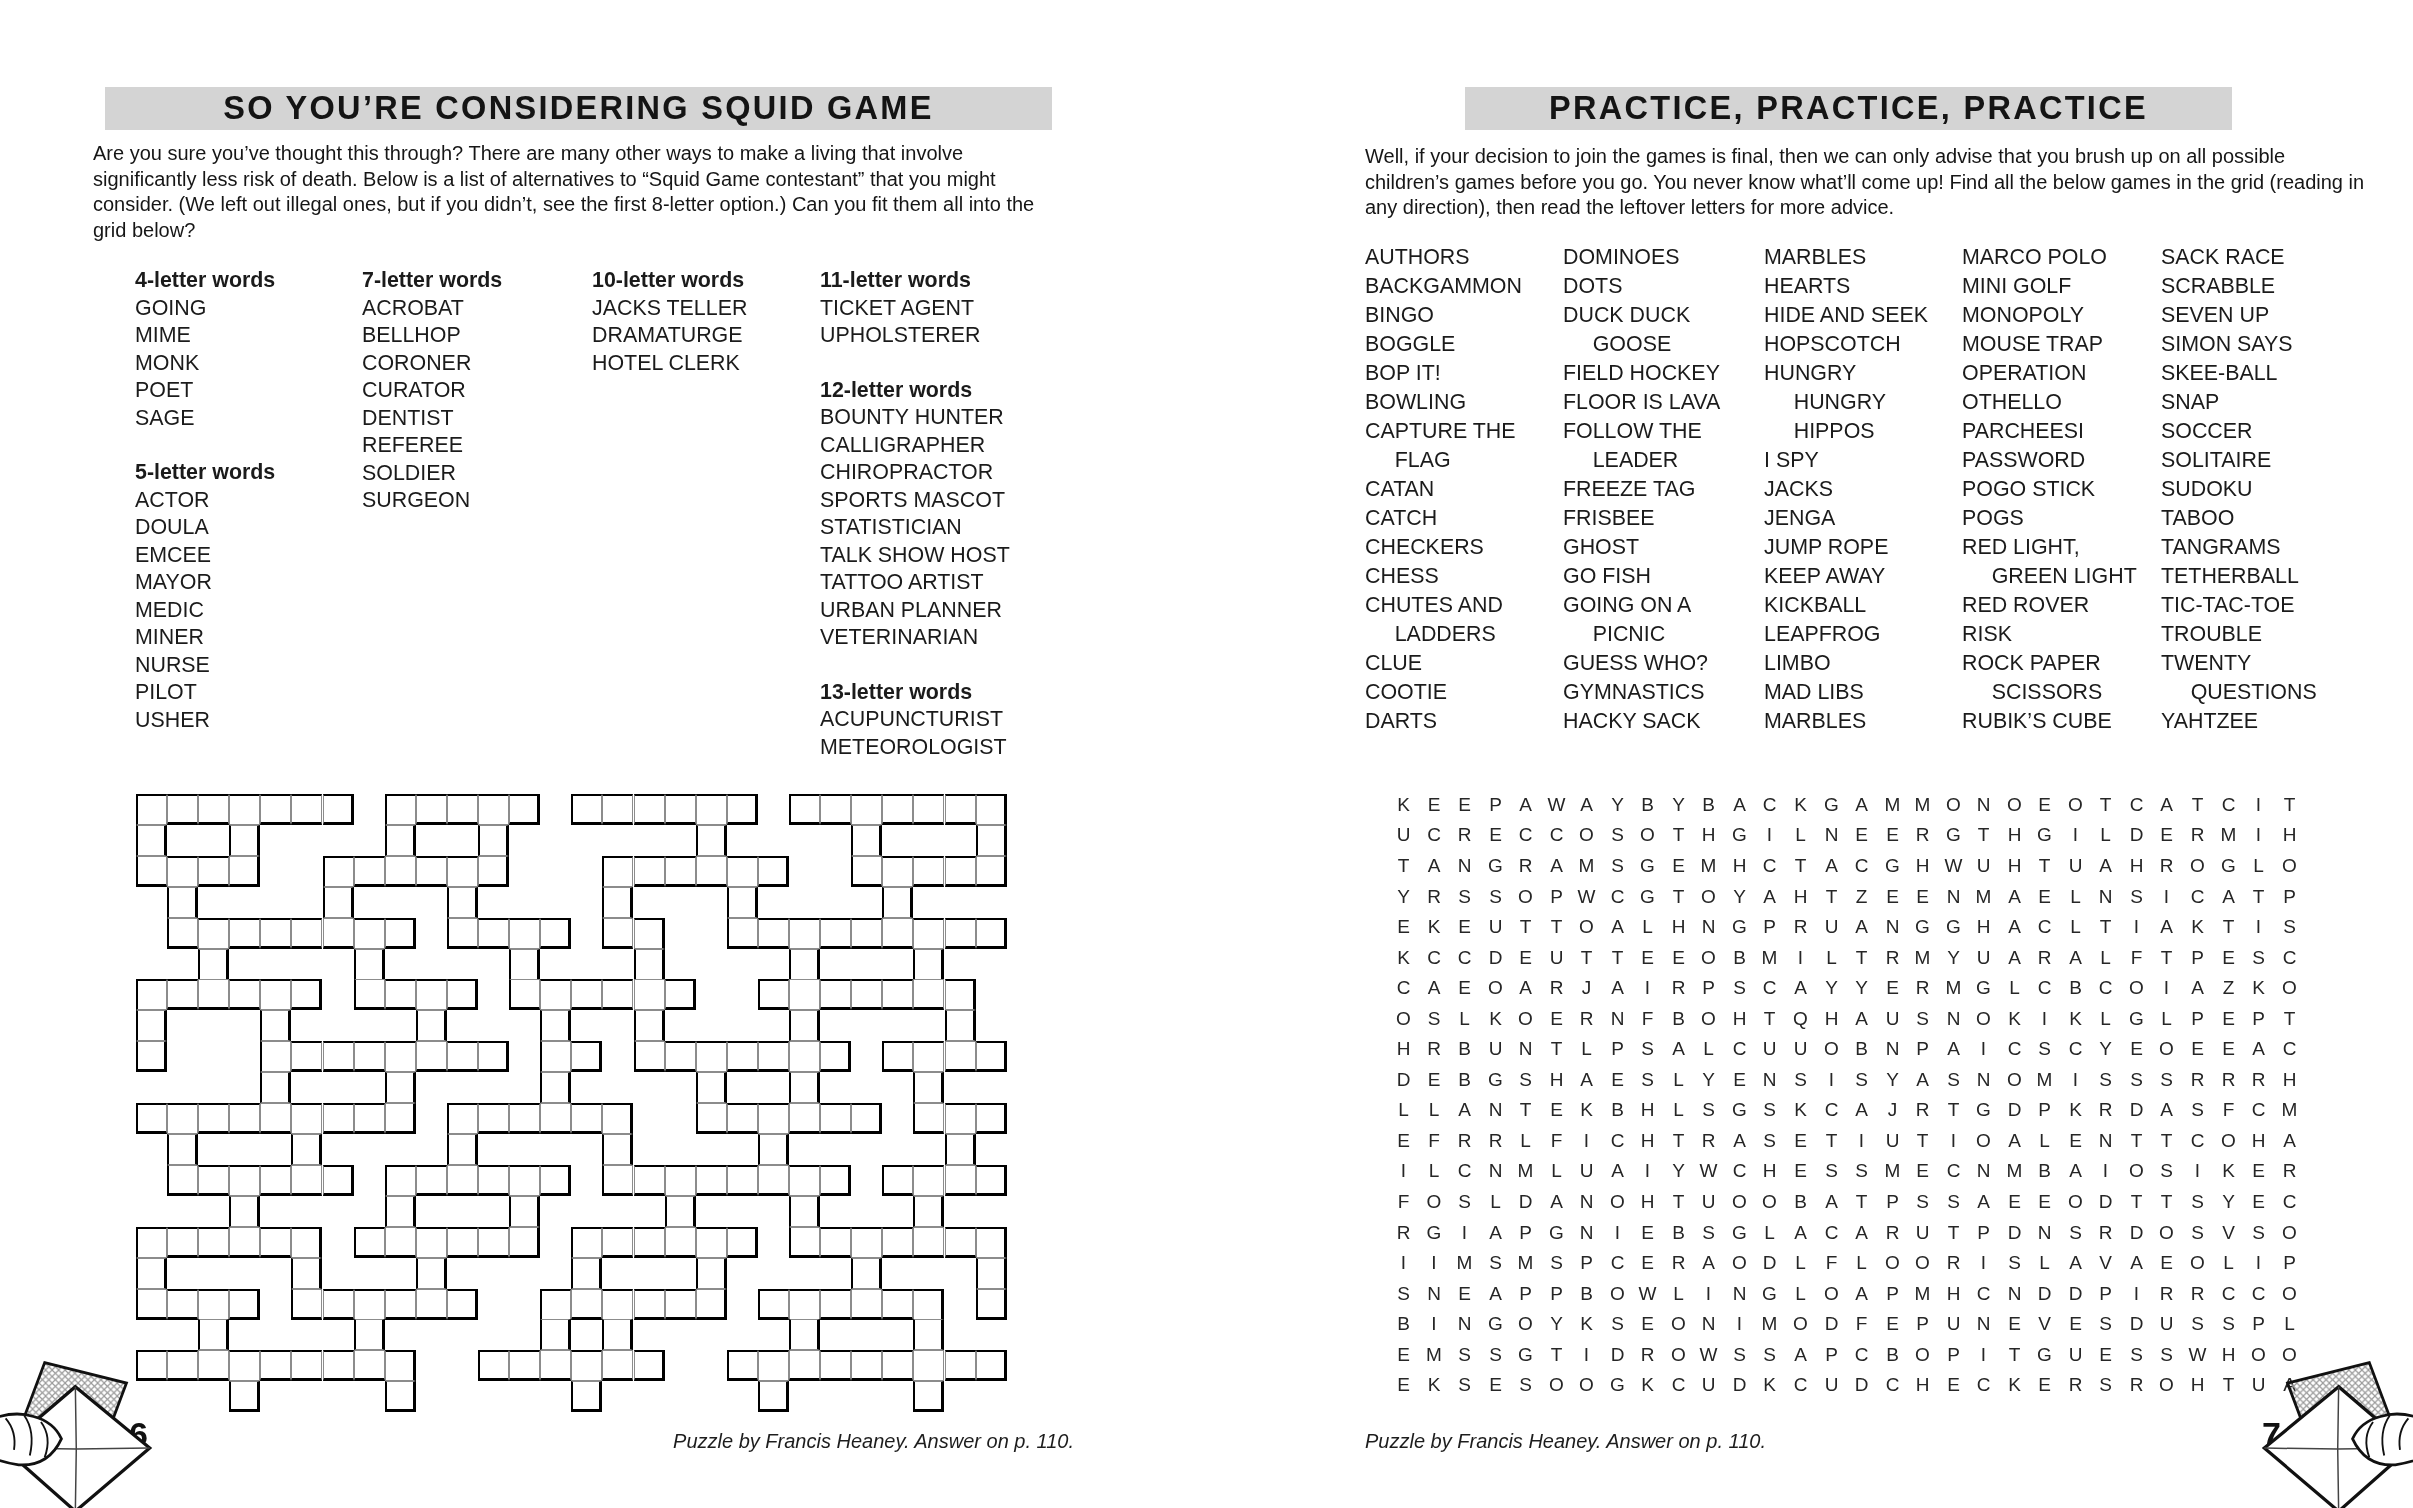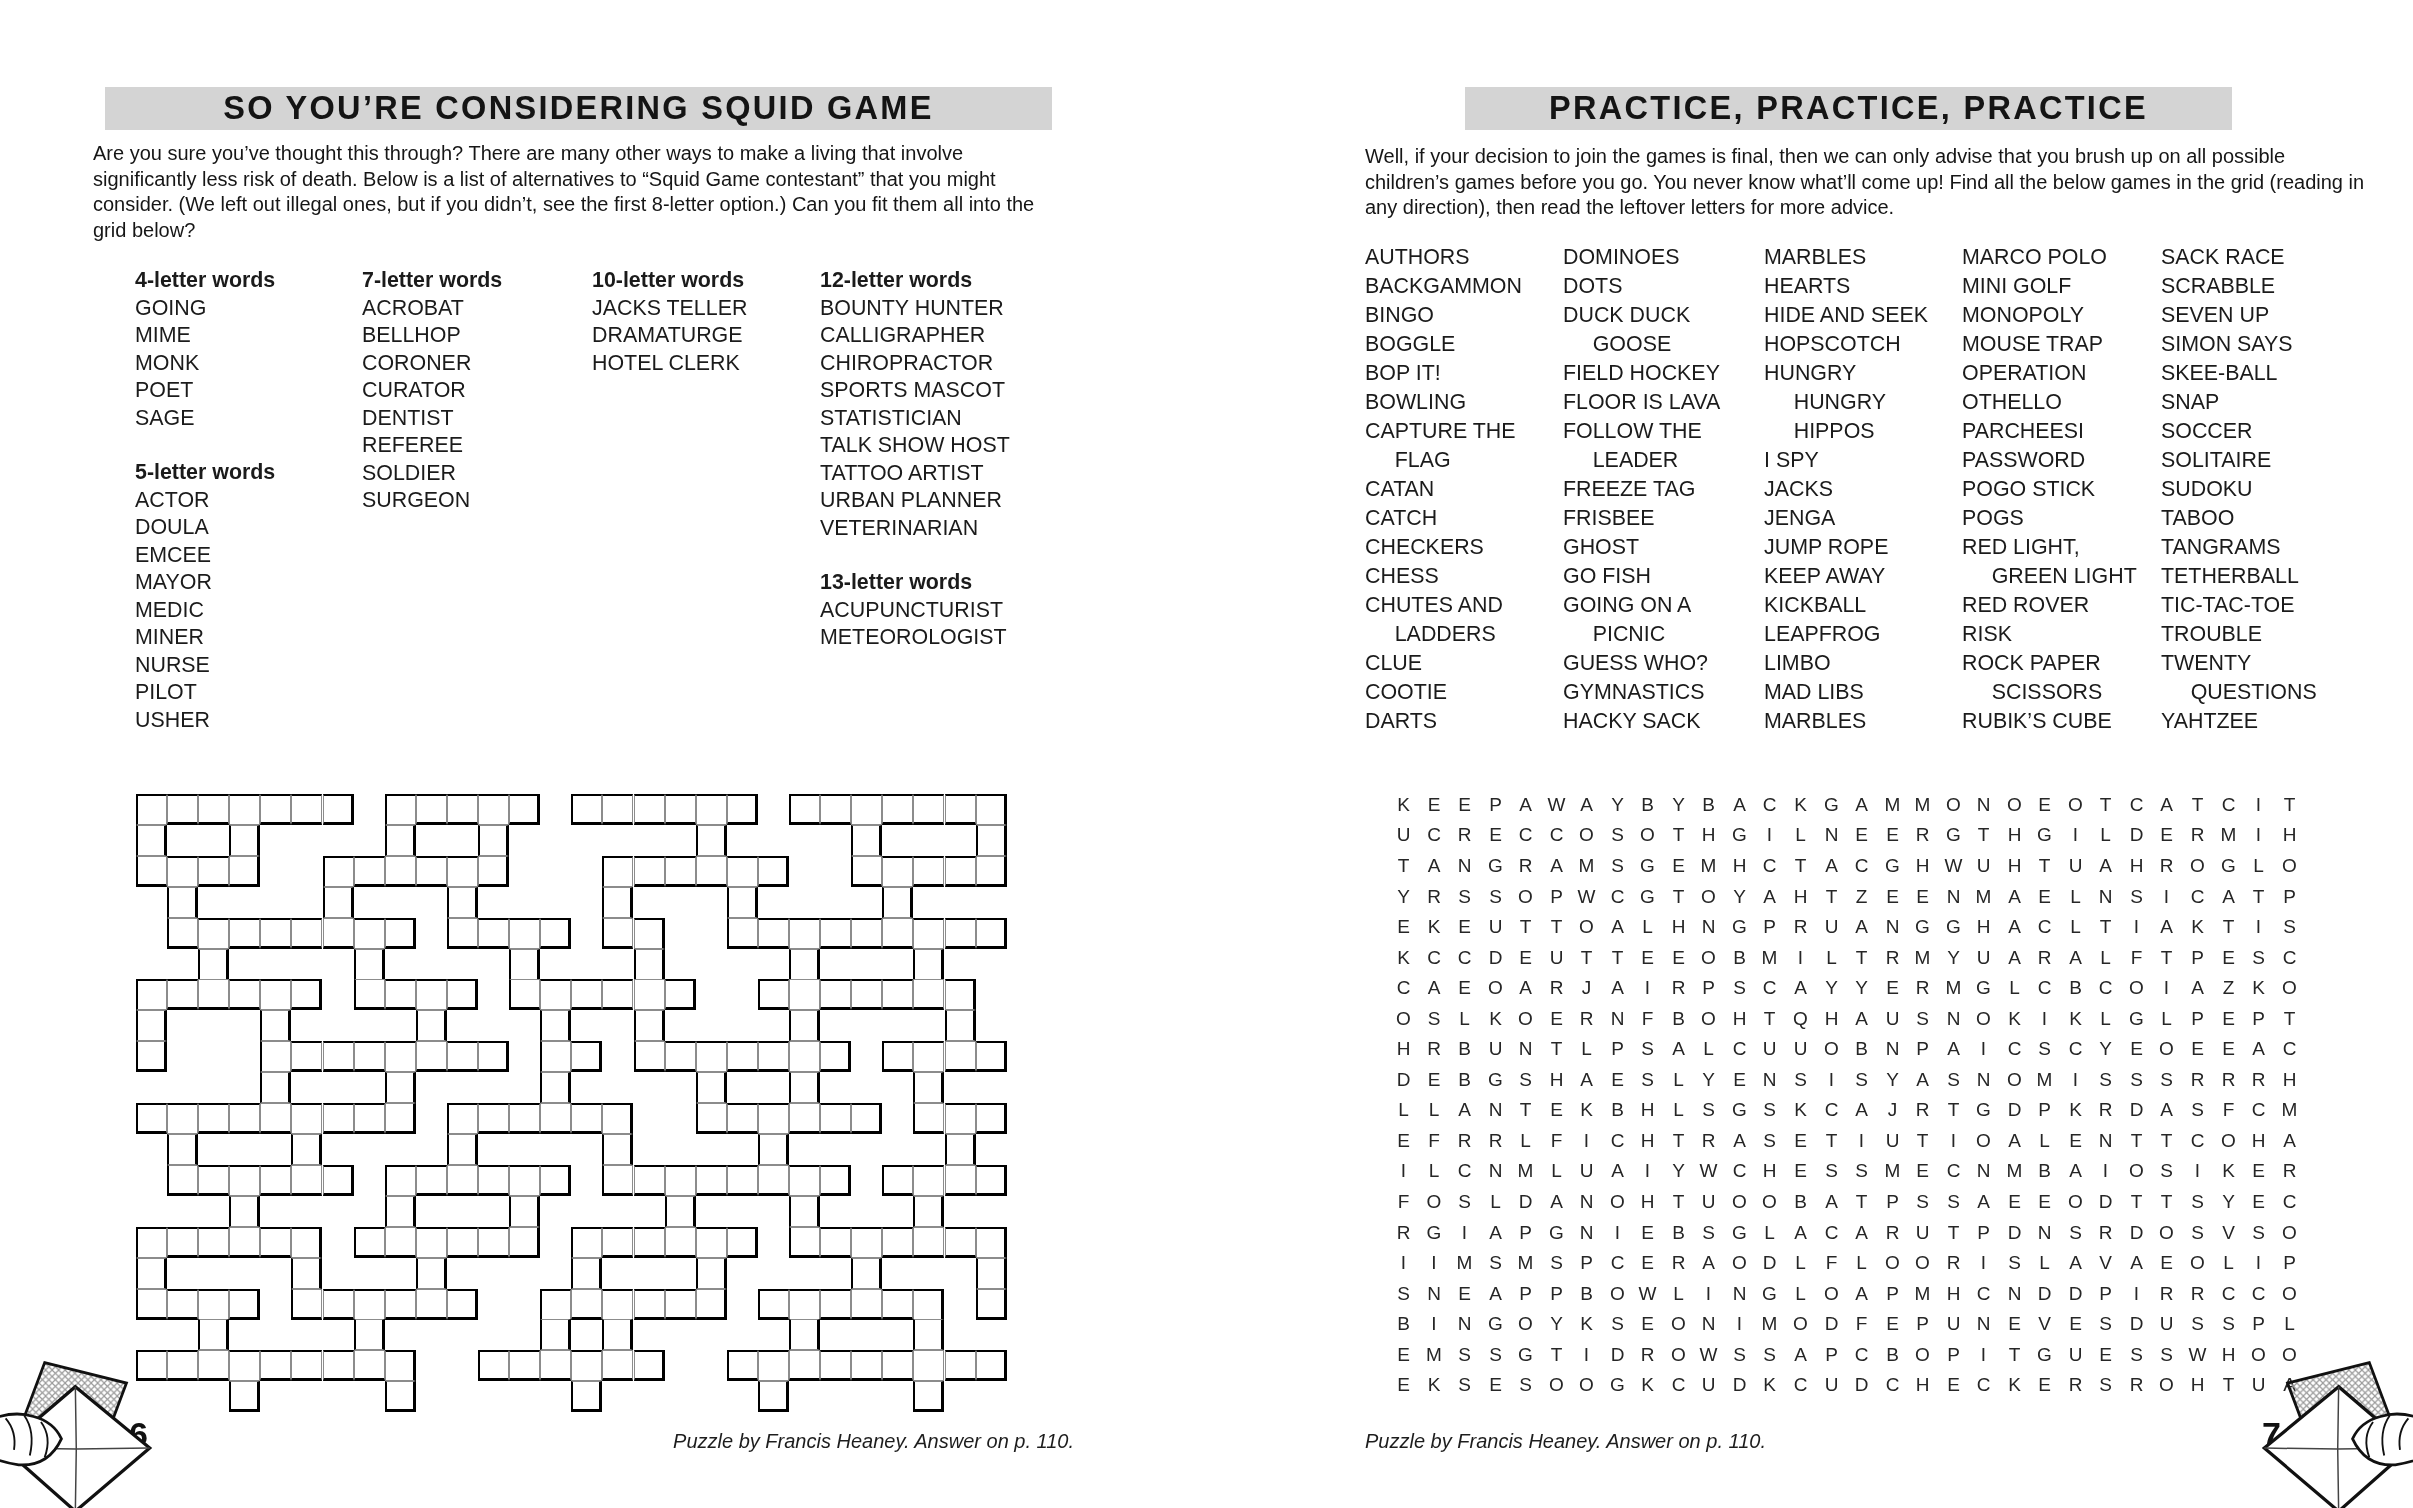--- a/index.html
+++ b/index.html
@@ -92,20 +92,25 @@
         </div>
         <div class="wcol" style="left: 457px;">
           <div class="group">
             <div class="gh">10-letter words</div>
             <div class="wi">JACKS TELLER</div>
             <div class="wi">DRAMATURGE</div>
             <div class="wi">HOTEL CLERK</div>
           </div>
         </div>
         <div class="wcol" style="left: 685px;">
+          <div class="group">
+            <div class="gh">11-letter words</div>
+            <div class="wi">TICKET AGENT</div>
+            <div class="wi">UPHOLSTERER</div>
+          </div>
           <div class="group">
             <div class="gh">12-letter words</div>
             <div class="wi">BOUNTY HUNTER</div>
             <div class="wi">CALLIGRAPHER</div>
             <div class="wi">CHIROPRACTOR</div>
             <div class="wi">SPORTS MASCOT</div>
             <div class="wi">STATISTICIAN</div>
             <div class="wi">TALK SHOW HOST</div>
             <div class="wi">TATTOO ARTIST</div>
             <div class="wi">URBAN PLANNER</div>

